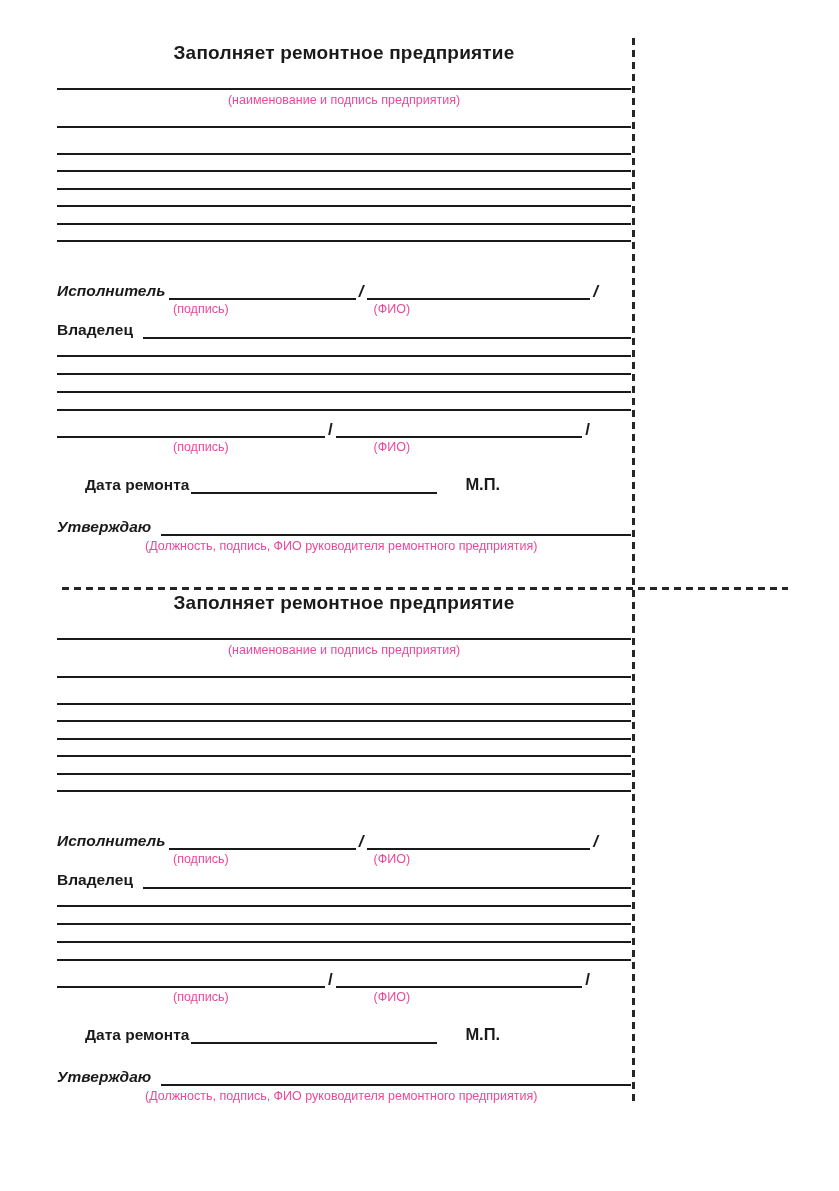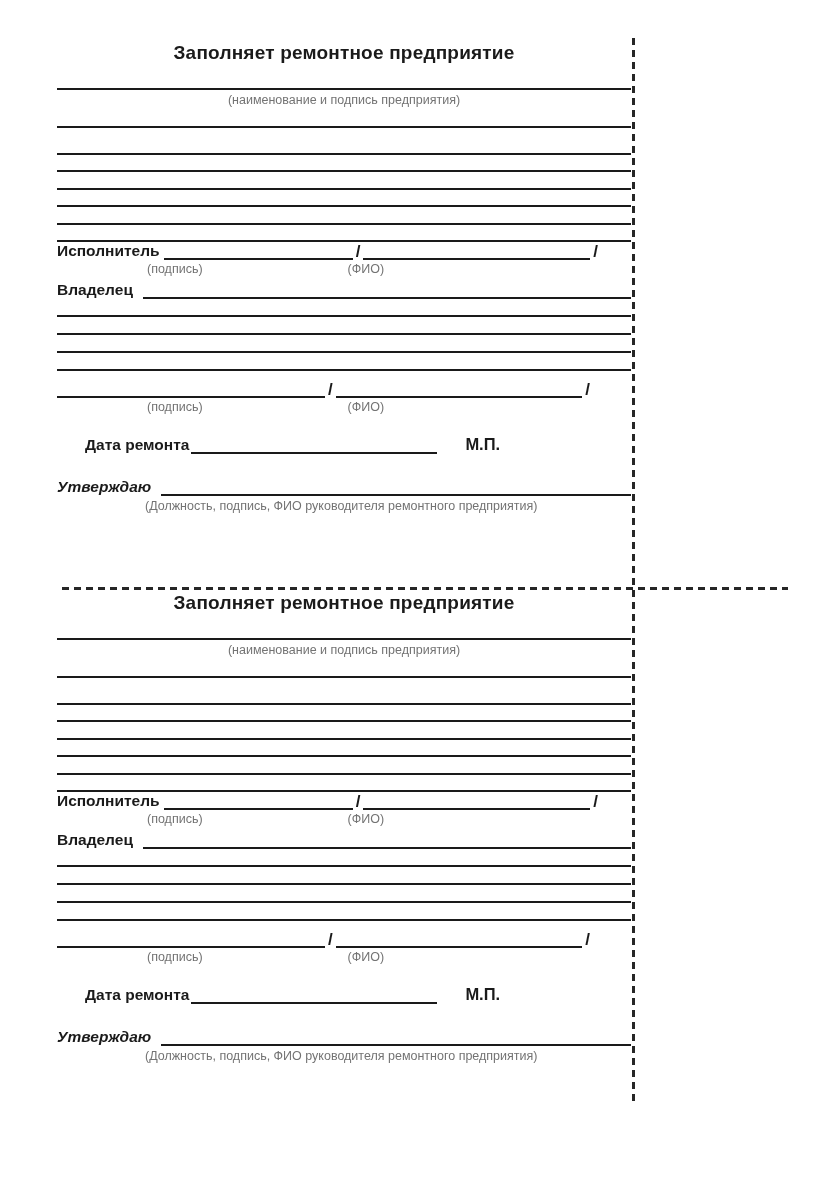--- a/index.html
+++ b/index.html
@@ -23,41 +23,41 @@
   }
   .cut-line-h {
     position:absolute; left:62px; top:587px; width:726px; height:3px;
     background:repeating-linear-gradient(to right, #262626 0 7px, transparent 7px 12px);
   }
 
   .title { text-align:center; font-size:19px; font-weight:700; letter-spacing:.2px; line-height:1.2; }
 
   .rule-full { margin-top:23px; border-bottom:2px solid #1a1a1a; }
 
-  .caption { font-size:12.5px; color:#737373; line-height:1.2; }
+  .caption { font-size:12.5px; color:#ec4899; line-height:1.2; }
   .caption-center { text-align:center; margin-top:3px; }
 
   .group-top { margin-top:0; }
   .blank { border-bottom:2px solid #1a1a1a; }
   .group-top .blank { height:17.5px; }
   .group-top .blank.first { height:20px; }
   .group-top .blank.second { height:27px; }
   .group-mid .blank { height:18px; }
 
   .sign-row { display:flex; align-items:flex-end; font-weight:700; font-size:15.5px; line-height:1.15; }
   .sign-row .label { white-space:nowrap; }
   .fill { display:block; height:0; border-bottom:2px solid #1a1a1a; }
 
-  .executor-row { margin-right:30px; }
+  .executor-row { margin-top:40px; margin-right:30px;font-style:italic; }
   .executor-row .fill-1 { flex:1; margin-left:4px; }
   .executor-row .fill-2 { flex:1.2; }
   .slash { font-weight:700; font-size:17px; padding:0 3px; line-height:1; }
 
   .captions-row { display:flex; margin-top:2px; }
-  .cap-podpis { margin-left:90px; }
+  .cap-podpis { margin-left:116px; }
   .cap-fio { margin-left:145px; }
 
   .owner-row { margin-top:4px;text-align:right; }
   .fill-owner { flex:1; margin-left:10px; }
 
   .group-mid { margin-top:0; }
 
   .slash-row { margin-top:10px; margin-right:38px; }
   .slash-row .fill-a { flex:1; }
   .slash-row .fill-b { flex:0.92; }

